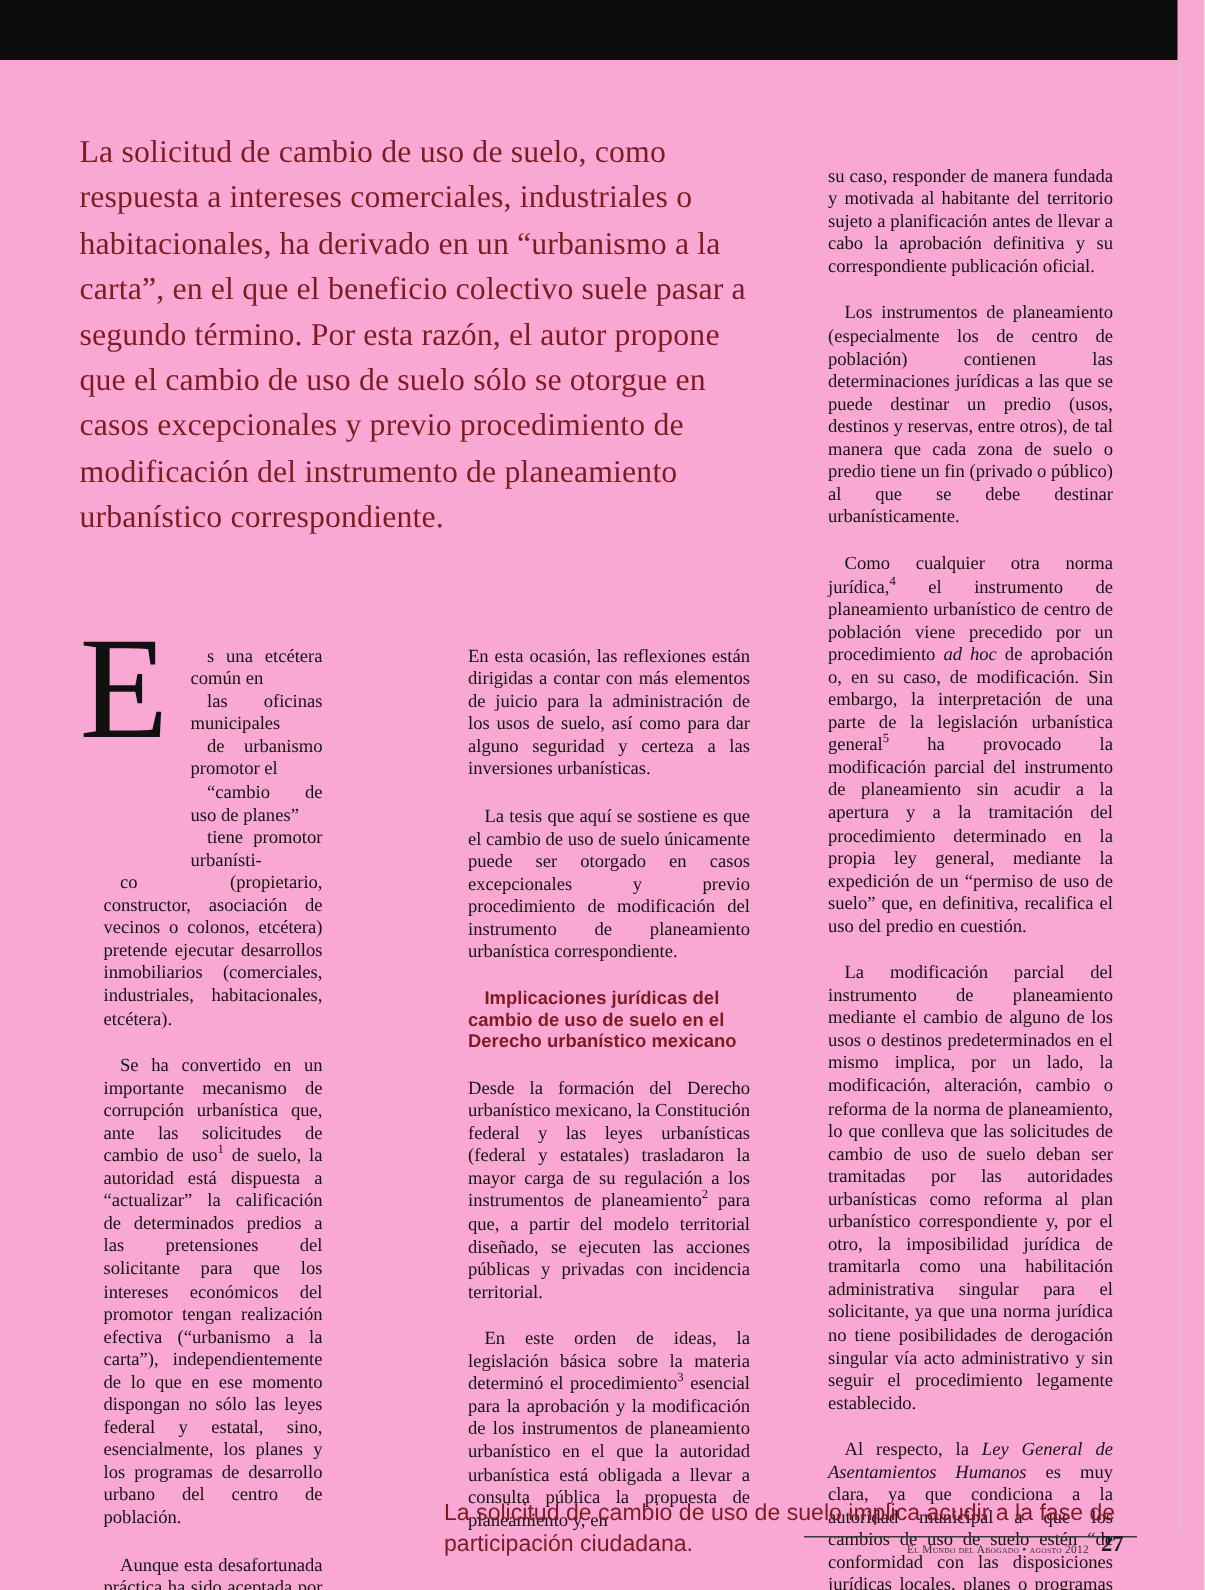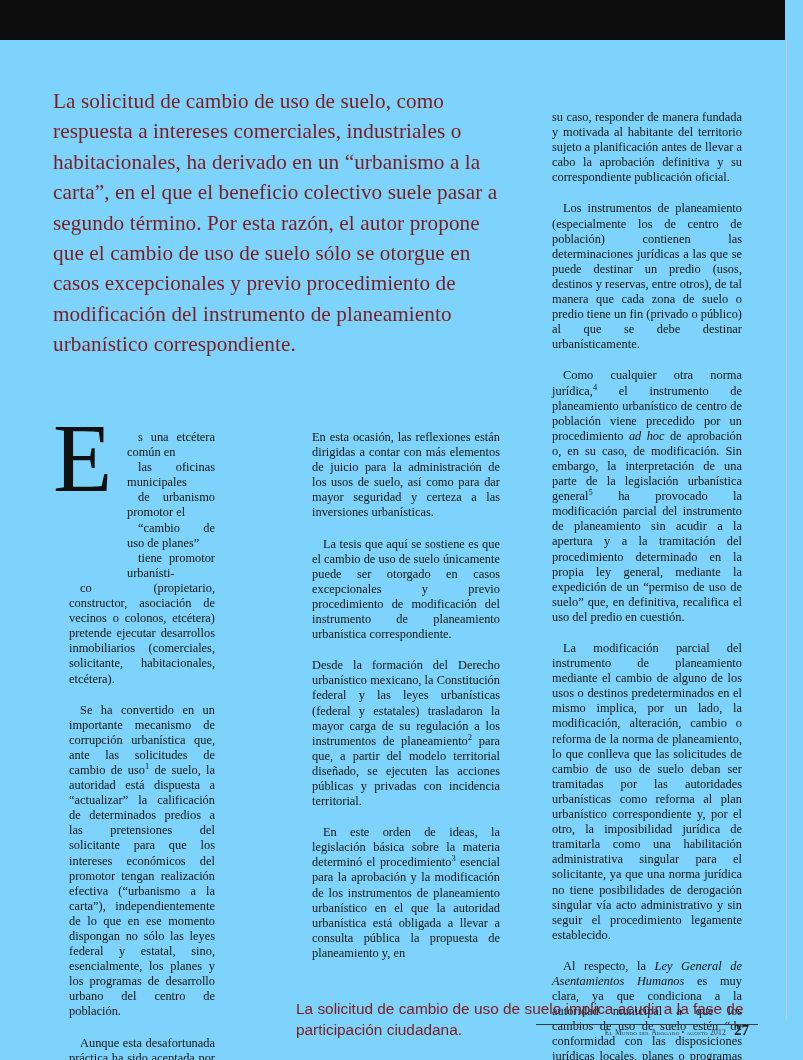--- a/index.html
+++ b/index.html
@@ -15,21 +15,21 @@
     color: #1a1a1a;
     overflow: hidden;
   }
 
   
   .page {
     position: absolute;
     left: 0; top: 0;
     width: 803px;
     height: 1060px;
-    background: #7dd3fc;
+    background: #f9a8d4;
   }
   .top-bar {
     position: absolute;
     left: 0; top: 0;
     width: 785px;
     height: 40px;
     background: #0d0d0d;
   }
   .right-rule {
     position: absolute;
@@ -173,30 +173,31 @@
 
   <div class="col" id="col1">
     <div class="dropcap-wrap">
       <span class="dropcap">E</span>
       <p class="dropcap-text">
         <span class="ln">s una etcétera común en</span>
         <span class="ln">las oficinas municipales</span>
         <span class="ln">de urbanismo promotor el</span>
         <span class="ln">“cambio de uso de planes”</span>
         <span class="ln">tiene promotor urbanísti-</span>
-        <span class="ln full">co (propietario, constructor, asociación de vecinos o colonos, etcétera) pretende ejecutar desarrollos inmobiliarios (comerciales, solicitante, habitacionales, etcétera).</span>
+        <span class="ln full">co (propietario, constructor, asociación de vecinos o colonos, etcétera) pretende ejecutar desarrollos inmobiliarios (comerciales, industriales, habitacionales, etcétera).</span>
       </p>
     </div>
     <p>Se ha convertido en un importante mecanismo de corrupción urbanística que, ante las solicitudes de cambio de uso<sup>1</sup> de suelo, la autoridad está dispuesta a “actualizar” la calificación de determinados predios a las pretensiones del solicitante para que los intereses económicos del promotor tengan realización efectiva (“urbanismo a la carta”), independientemente de lo que en ese momento dispongan no sólo las leyes federal y estatal, sino, esencialmente, los planes y los programas de desarrollo urbano del centro de población.</p>
     <p>Aunque esta desafortunada práctica ha sido aceptada por las autoridades municipales, no quiere decir que esté ajustada al marco jurídico que las rige, por lo que pone a los promotores en una situación de vulnerabilidad por la ilegalidad del acto que están emitiendo y puede perjudicar no sólo el patrimonio, sino también las responsabilidades administrativas, civiles y penales que derivan de sus actos.</p>
   </div>
 
   <div class="col" id="col2">
-    <p class="noindent">En esta ocasión, las reflexiones están dirigidas a contar con más elementos de juicio para la administración de los usos de suelo, así como para dar mayor seguridad y certeza a las inversiones urbanísticas.</p>
+    <p class="noindent">En esta ocasión, las reflexiones están dirigidas a contar con más elementos de juicio para la administración de los usos de suelo, así como para dar alguno seguridad y certeza a las inversiones urbanísticas.</p>
     <p>La tesis que aquí se sostiene es que el cambio de uso de suelo únicamente puede ser otorgado en casos excepcionales y previo procedimiento de modificación del instrumento de planeamiento urbanística correspondiente.</p>
+    <p class="subhead">Implicaciones jurídicas del cambio de uso de suelo en el Derecho urbanístico mexicano</p>
     <p class="noindent">Desde la formación del Derecho urbanístico mexicano, la Constitución federal y las leyes urbanísticas (federal y estatales) trasladaron la mayor carga de su regulación a los instrumentos de planeamiento<sup>2</sup> para que, a partir del modelo territorial diseñado, se ejecuten las acciones públicas y privadas con incidencia territorial.</p>
     <p>En este orden de ideas, la legislación básica sobre la materia determinó el procedimiento<sup>3</sup> esencial para la aprobación y la modificación de los instrumentos de planeamiento urbanístico en el que la autoridad urbanística está obligada a llevar a consulta pública la propuesta de planeamiento y, en</p>
   </div>
 
   <div class="col" id="col3">
     <p class="noindent">su caso, responder de manera fundada y motivada al habitante del territorio sujeto a planificación antes de llevar a cabo la aprobación definitiva y su correspondiente publicación oficial.</p>
     <p>Los instrumentos de planeamiento (especialmente los de centro de población) contienen las determinaciones jurídicas a las que se puede destinar un predio (usos, destinos y reservas, entre otros), de tal manera que cada zona de suelo o predio tiene un fin (privado o público) al que se debe destinar urbanísticamente.</p>
     <p>Como cualquier otra norma jurídica,<sup>4</sup> el instrumento de planeamiento urbanístico de centro de población viene precedido por un procedimiento <i>ad hoc</i> de aprobación o, en su caso, de modificación. Sin embargo, la interpretación de una parte de la legislación urbanística general<sup>5</sup> ha provocado la modificación parcial del instrumento de planeamiento sin acudir a la apertura y a la tramitación del procedimiento determinado en la propia ley general, mediante la expedición de un “permiso de uso de suelo” que, en definitiva, recalifica el uso del predio en cuestión.</p>
     <p>La modificación parcial del instrumento de planeamiento mediante el cambio de alguno de los usos o destinos predeterminados en el mismo implica, por un lado, la modificación, alteración, cambio o reforma de la norma de planeamiento, lo que conlleva que las solicitudes de cambio de uso de suelo deban ser tramitadas por las autoridades urbanísticas como reforma al plan urbanístico correspondiente y, por el otro, la imposibilidad jurídica de tramitarla como una habilitación administrativa singular para el solicitante, ya que una norma jurídica no tiene posibilidades de derogación singular vía acto administrativo y sin seguir el procedimiento legamente establecido.</p>
     <p>Al respecto, la <i>Ley General de Asentamientos Humanos</i> es muy clara, ya que condiciona a la autoridad municipal a que los cambios de uso de suelo estén “de conformidad con las disposiciones jurídicas locales, planes o programas de desarrollo urbano y reservas, usos y destinos de áreas y predios” (artículo 9, X).</p>

